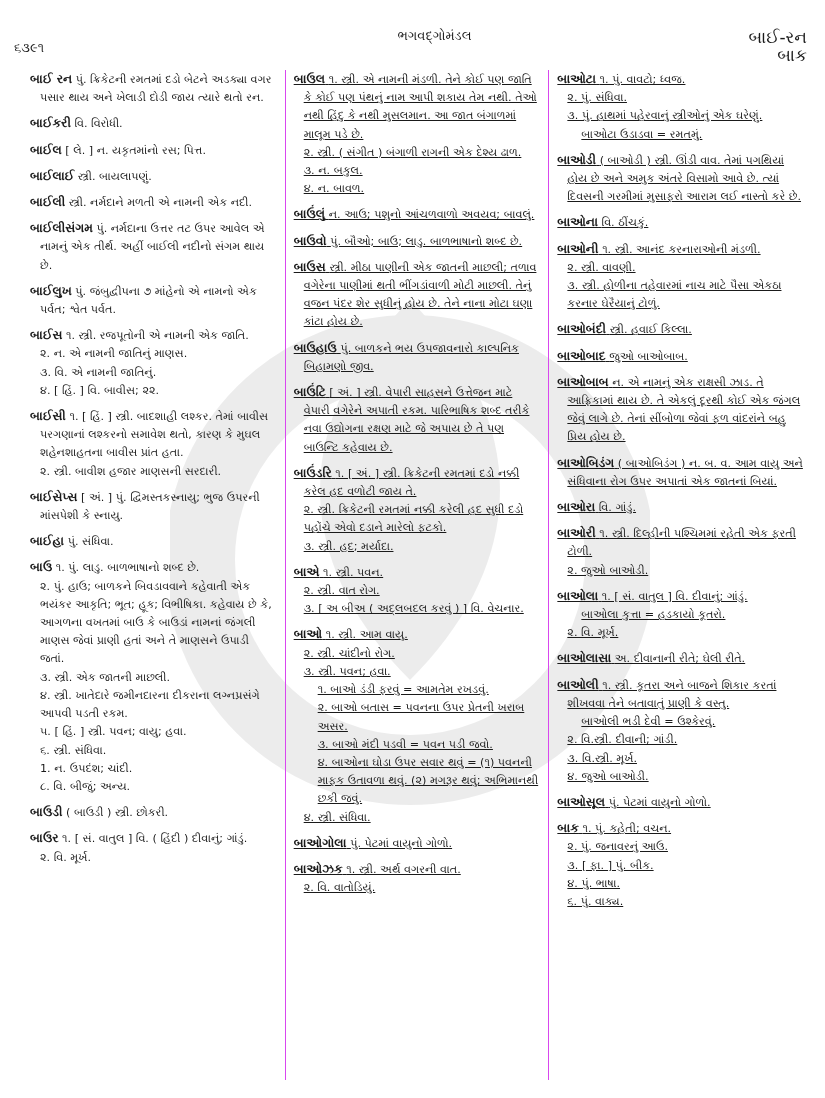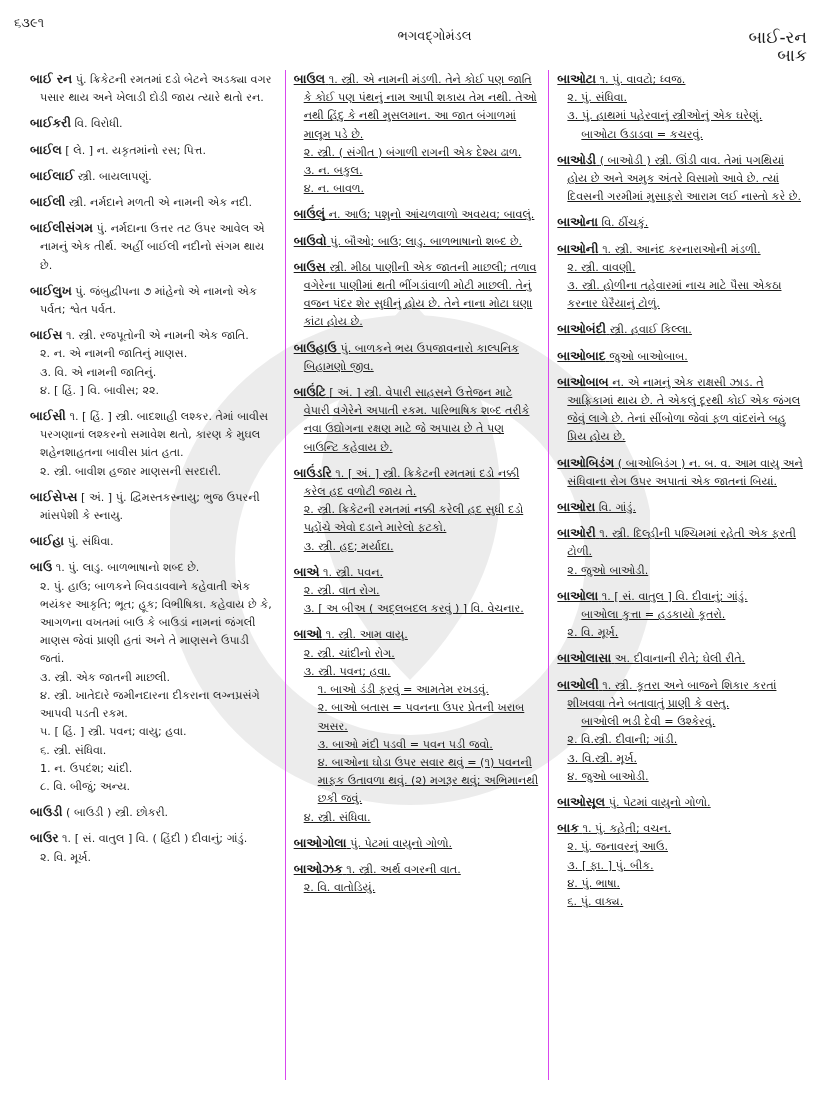--- a/index.html
+++ b/index.html
@@ -6,21 +6,21 @@
   body {
     width: 825px; height: 1098px; position: relative; overflow: hidden;
     font-family: "DejaVu Sans", "Liberation Sans", sans-serif;
     color: #1a1a1a;
   }
   .watermark {
     position: absolute; left: 170px; top: 260px; width: 480px; height: 560px;
     pointer-events: none; opacity: 0.07;
   }
   .header { position: absolute; left: 0; top: 0; width: 825px; height: 80px; }
-  .page-num { position: absolute; left: 14px; top: 15px; font-size: 13px; text-align: right; }
+  .page-num { position: absolute; left: 14px; top: 40px; font-size: 13px; text-align: right; }
   .running-title { position: absolute; left: 0; right: 0; top: 28px; text-align: center; font-size: 13px; margin-left: 44px; }
   .guide { position: absolute; right: 18px; top: 28px; text-align: right; font-size: 17px; font-weight: normal; line-height: 18px; }
   .columns { position: absolute; top: 70px; left: 22px; width: 790px; height: 1010px; display: flex; }
   .col { flex: 1; padding: 0 8px; font-size: 11.2px; line-height: 18.2px; overflow: hidden; }
   .col + .col { border-left: 1px solid #d946ef; text-decoration: underline; }
   .entry { margin-bottom: 7px; }
   .entry-line { padding-left: 10px; text-indent: -10px; }
   .hw { font-weight: bold; font-size: 12.3px; }
   .sub { padding-left: 10px; }
   .example { padding-left: 24px; }
@@ -148,21 +148,21 @@
       <div class="entry">
         <div class="entry-line"><span class="hw">બાઓઝક</span> <span>૧. સ્ત્રી. અર્થ વગરની વાત.</span></div>
         <div class="sub">૨. વિ. વાતોડિયું.</div>
       </div>
     </div>
   <div class="col">
       <div class="entry">
         <div class="entry-line"><span class="hw">બાઓટા</span> <span>૧. પું. વાવટો; ધ્વજ.</span></div>
         <div class="sub">૨. પું. સંધિવા.</div>
         <div class="sub">૩. પું. હાથમાં પહેરવાનું સ્ત્રીઓનું એક ઘરેણું.</div>
-        <div class="example">બાઓટા ઉડાડવા = કચરવું.</div>
+        <div class="example">બાઓટા ઉડાડવા = રમતમું.</div>
       </div>
       <div class="entry">
         <div class="entry-line"><span class="hw">બાઓડી</span> <span>( બાઓડી ) સ્ત્રી. ઊંડી વાવ. તેમાં પગથિયાં હોય છે અને અમુક અંતરે વિસામો આવે છે. ત્યાં દિવસની ગરમીમાં મુસાફરો આરામ લઈ નાસ્તો કરે છે.</span></div>
       </div>
       <div class="entry">
         <div class="entry-line"><span class="hw">બાઓના</span> <span>વિ. ઠીંચકું.</span></div>
       </div>
       <div class="entry">
         <div class="entry-line"><span class="hw">બાઓની</span> <span>૧. સ્ત્રી. આનંદ કરનારાઓની મંડળી.</span></div>
         <div class="sub">૨. સ્ત્રી. વાવણી.</div>

